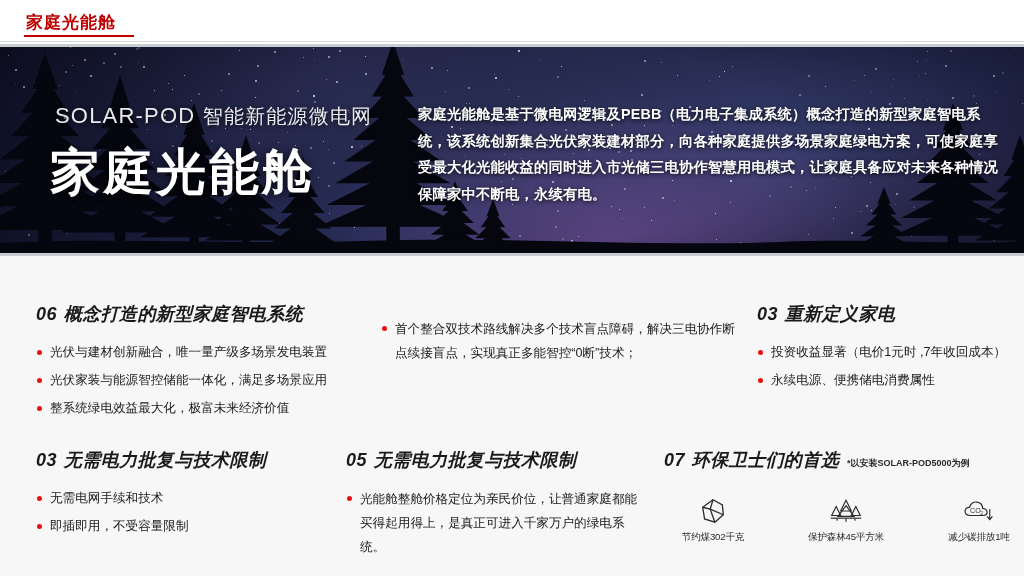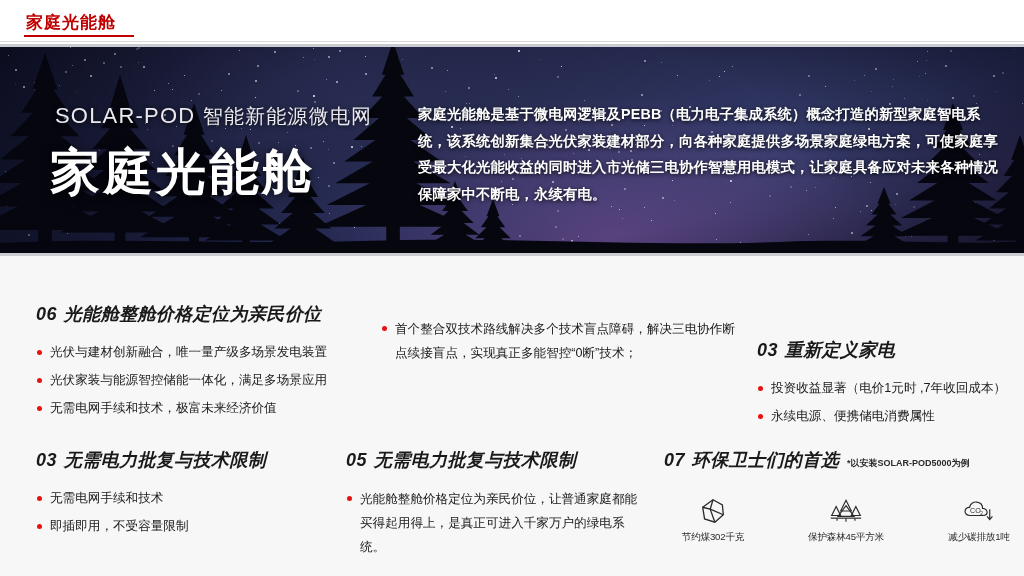--- a/index.html
+++ b/index.html
@@ -492,36 +492,36 @@
     <span class="cn">智能新能源微电网</span>
   </div>
   <div class="hero-title">家庭光能舱</div>
   <div class="hero-para">家庭光能舱是基于微电网逻辑及PEBB（电力电子集成系统）概念打造的新型家庭智电系统，该系统创新集合光伏家装建材部分，向各种家庭提供多场景家庭绿电方案，可使家庭享受最大化光能收益的同时进入市光储三电协作智慧用电模式，让家庭具备应对未来各种情况保障家中不断电，永续有电。</div>
 </div>
 
 <div class="features">
 
   <div class="feat" style="left:36px; top:46px; width:330px;">
     <div class="feat-head">
-      <span class="num">06</span><span>光能舱整舱价格定位为亲民价位</span>
+      <span class="num">06</span><span>概念打造的新型家庭智电系统</span>
     </div>
     <div class="bullets">
       <div class="bullet">光伏与建材创新融合，唯一量产级多场景发电装置</div>
       <div class="bullet">光伏家装与能源智控储能一体化，满足多场景应用</div>
-      <div class="bullet">无需电网手续和技术，极富未来经济价值</div>
+      <div class="bullet">整系统绿电效益最大化，极富未来经济价值</div>
     </div>
   </div>
 
   <div class="feat" style="left:381px; top:46px; width:360px;">
     <div class="bullets">
       <div class="bullet wrap">首个整合双技术路线解决多个技术盲点障碍，解决三电协作断点续接盲点，实现真正多能智控“0断”技术；</div>
     </div>
   </div>
 
-  <div class="feat" style="left:757px; top:46px; width:262px;margin-top:36px;">
+  <div class="feat" style="left:757px; top:46px; width:262px;">
     <div class="feat-head">
       <span class="num">03</span><span>重新定义家电</span>
     </div>
     <div class="bullets">
       <div class="bullet">投资收益显著（电价1元时 ,7年收回成本）</div>
       <div class="bullet">永续电源、便携储电消费属性</div>
     </div>
   </div>
 
   <div class="feat" style="left:36px; top:192px; width:310px;">

